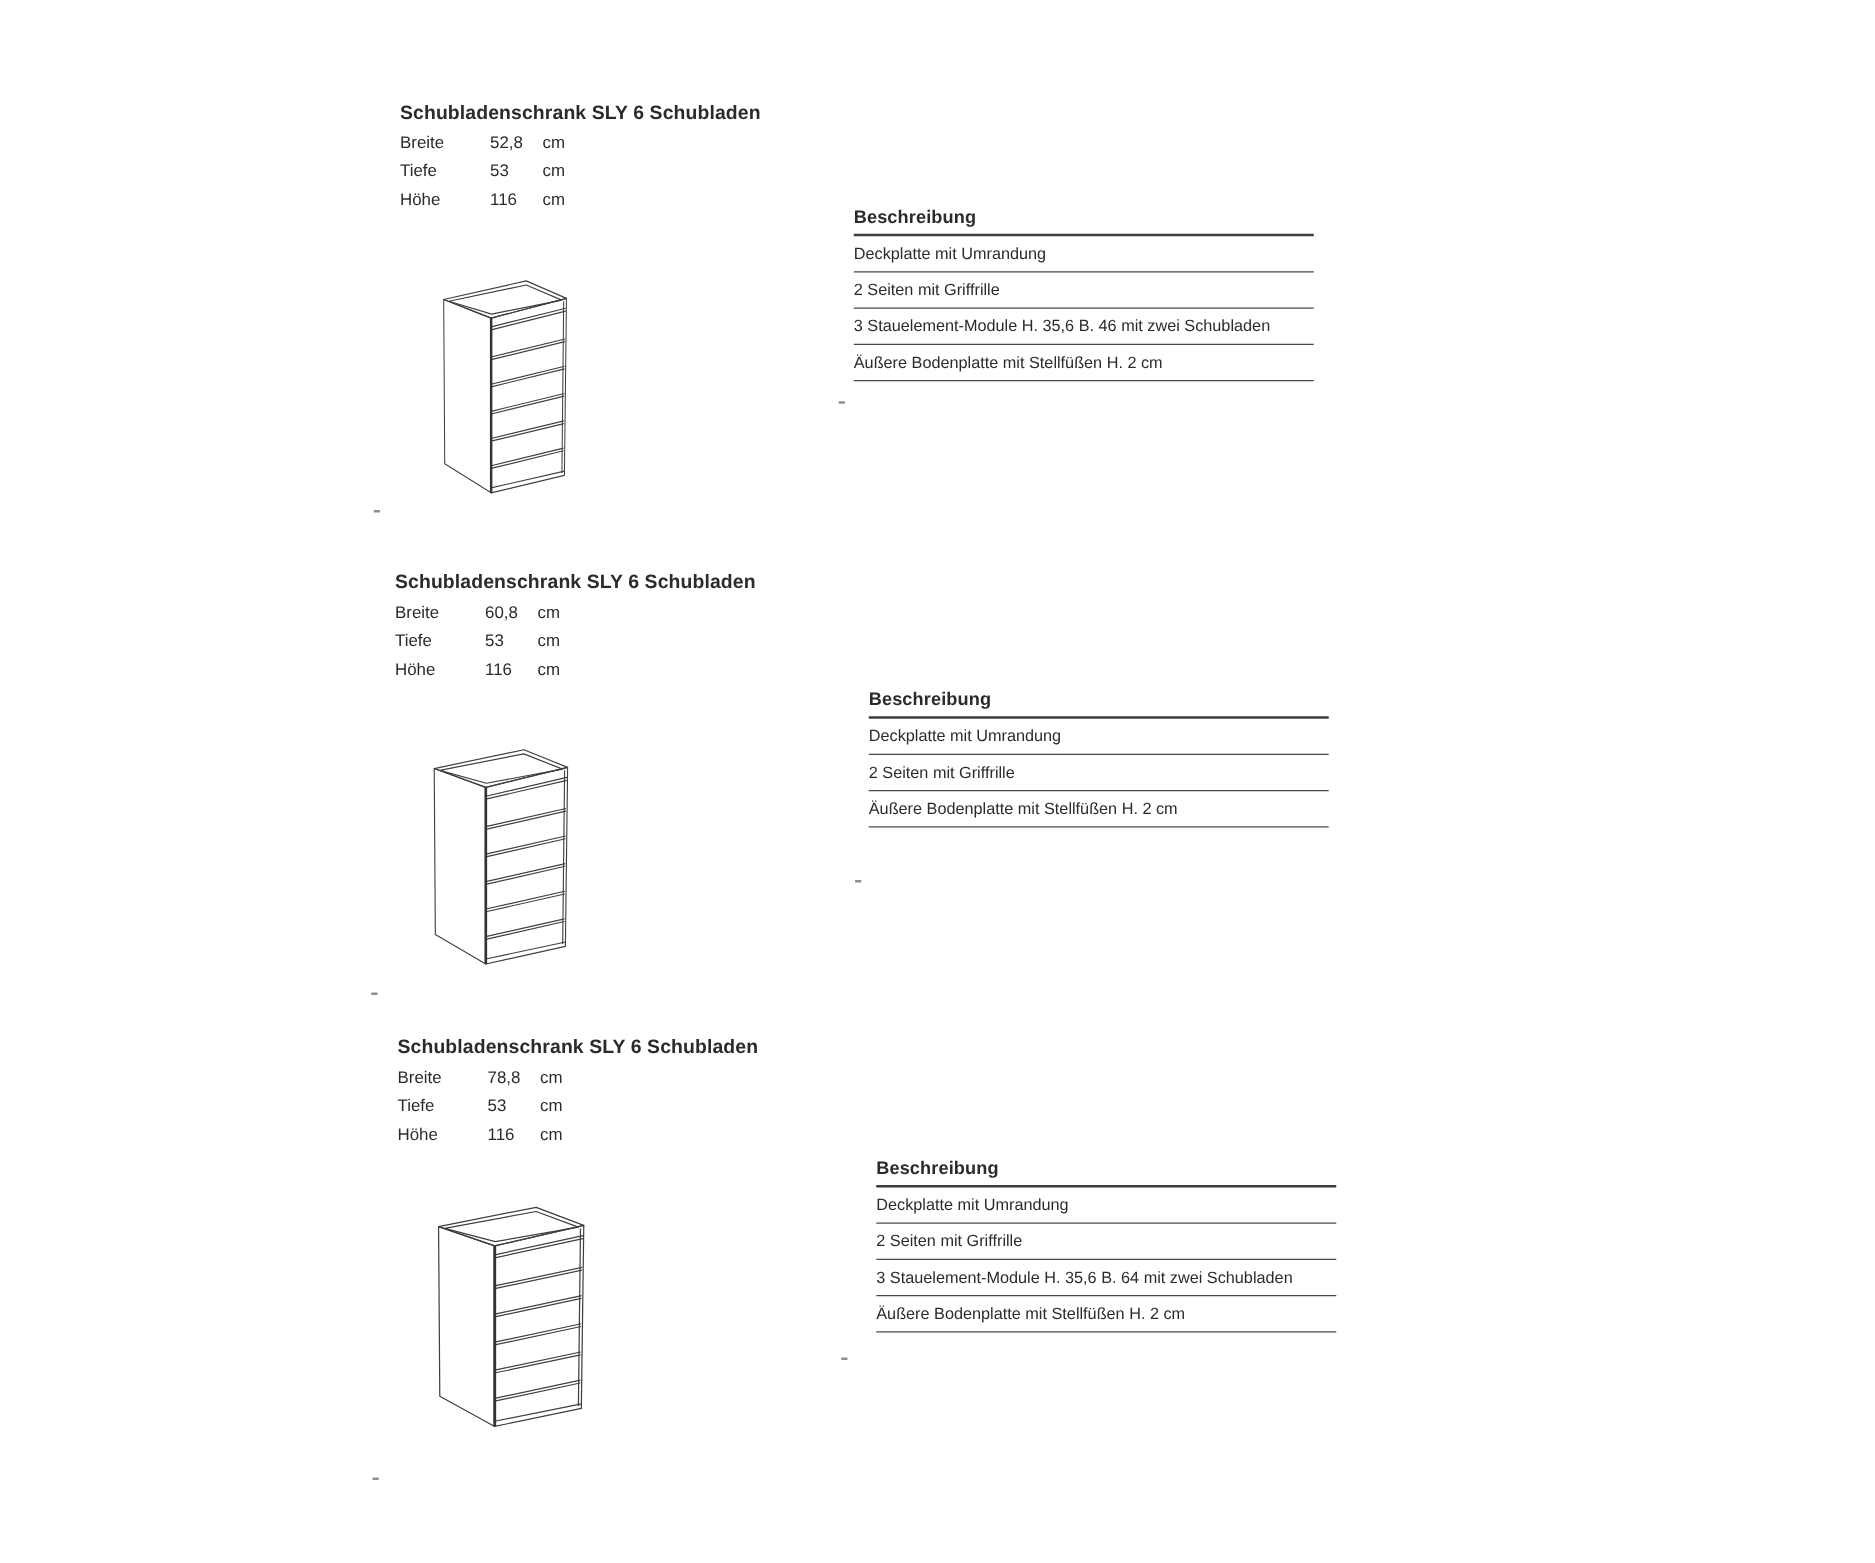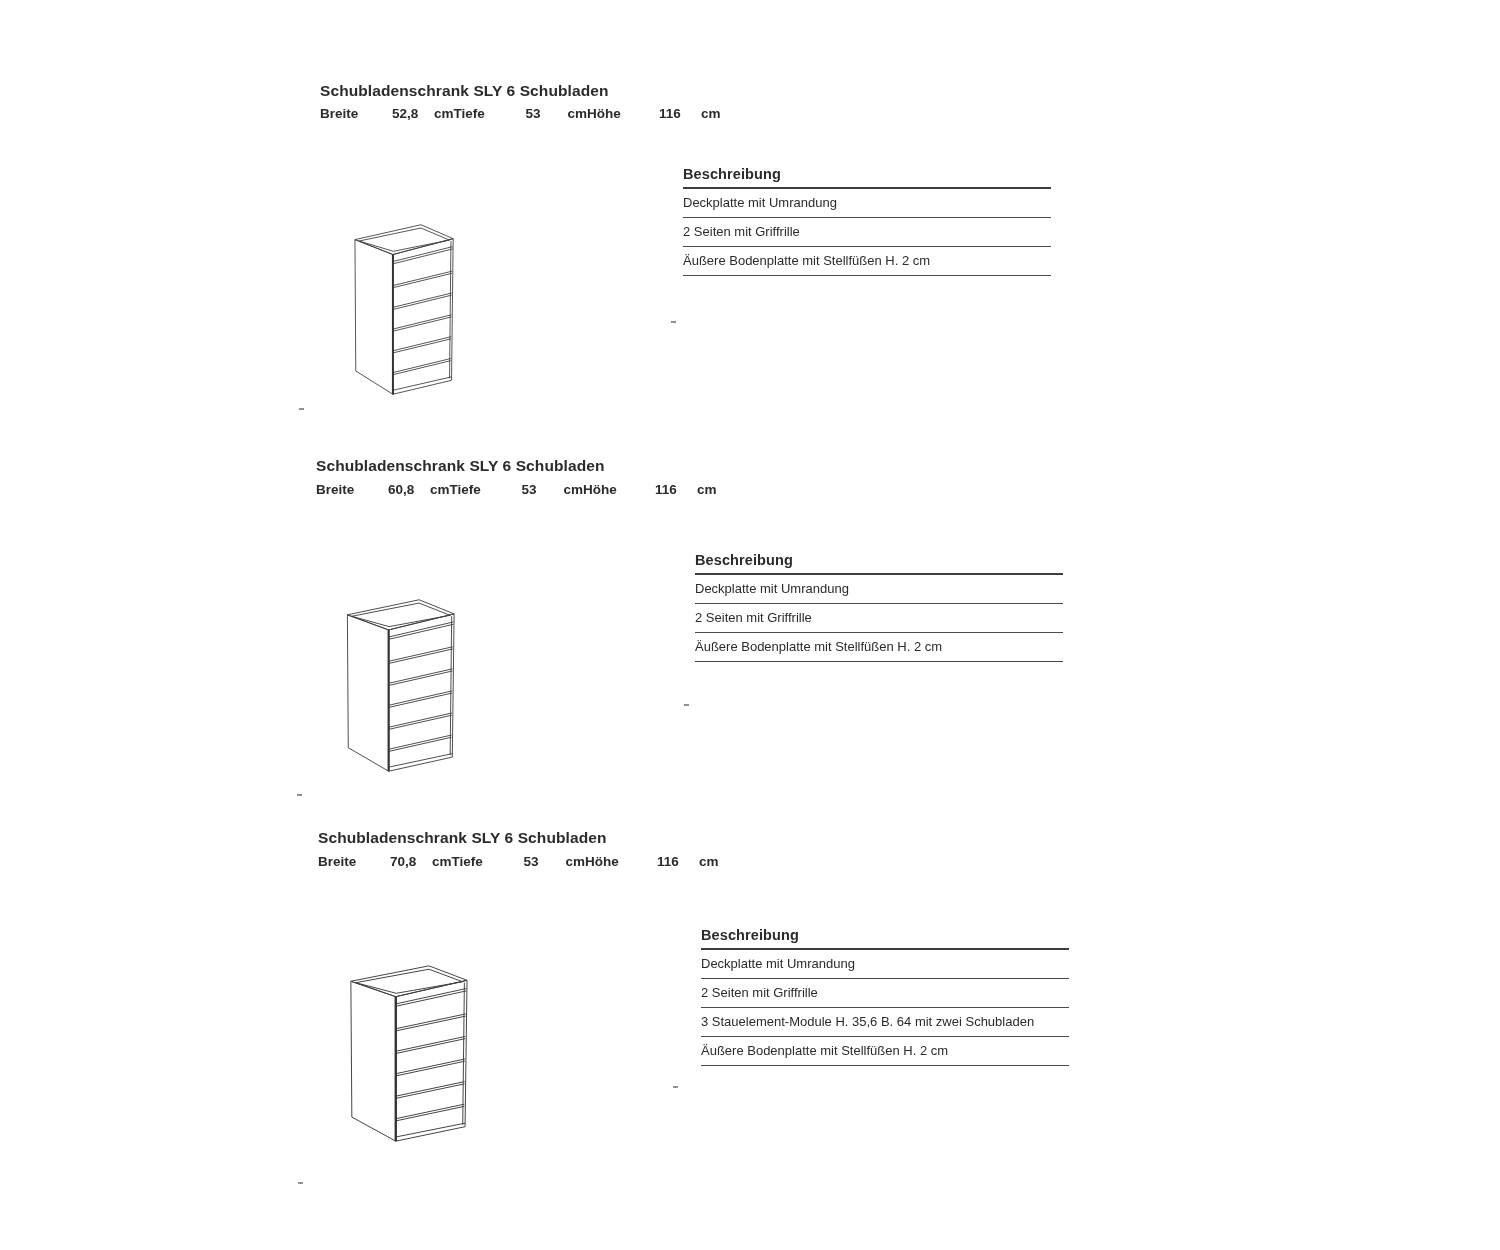--- a/index.html
+++ b/index.html
@@ -11,21 +11,21 @@
     color:#2b2b2b;
     overflow:hidden;
   }
   .abs{position:absolute;}
   .sec-title{
     font-size:15.5px;
     font-weight:700;
     letter-spacing:.1px;
     white-space:nowrap;
   }
-  .dims{display:flex;flex-direction:row;font-weight:bold;}
+  .dims{display:flex;flex-direction:column;}
   .dim-row{
     display:flex;
     align-items:baseline;
     height:23px;
     font-size:13.5px;
   }
   .dim-label{width:72px;}
   .dim-value{width:31px;text-align:left;}
   .dim-unit{margin-left:11px;}
   .desc-table{width:368px;}
@@ -99,20 +99,21 @@
   </div>
 
   <svg class="drawing abs" style="left:350px;top:221px;" width="104" height="177" viewBox="0 0 126 190" preserveAspectRatio="none">
     <use href="#cabinet"></use>
   </svg>
 
   <div class="desc-table abs" style="left:683px;top:166px;">
     <div class="desc-header">Beschreibung</div>
     <div class="desc-row">Deckplatte mit Umrandung</div>
     <div class="desc-row">2 Seiten mit Griffrille</div>
+    <div class="desc-row">3 Stauelement-Module H. 35,6 B. 46 mit zwei Schubladen</div>
     <div class="desc-row">Äußere Bodenplatte mit Stellfüßen H. 2 cm</div>
   </div>
 
   <div class="sec-title abs" style="left:316px;top:457px;">Schubladenschrank SLY 6 Schubladen</div>
 
   <div class="dims abs" style="left:316px;top:482px;">
     <div class="dim-row">
       <span class="dim-label">Breite</span>
       <span class="dim-value">60,8</span>
       <span class="dim-unit">cm</span>
@@ -138,21 +139,21 @@
     <div class="desc-row">Deckplatte mit Umrandung</div>
     <div class="desc-row">2 Seiten mit Griffrille</div>
     <div class="desc-row">Äußere Bodenplatte mit Stellfüßen H. 2 cm</div>
   </div>
 
   <div class="sec-title abs" style="left:318px;top:829px;">Schubladenschrank SLY 6 Schubladen</div>
 
   <div class="dims abs" style="left:318px;top:854px;">
     <div class="dim-row">
       <span class="dim-label">Breite</span>
-      <span class="dim-value">70,8</span>
+      <span class="dim-value">78,8</span>
       <span class="dim-unit">cm</span>
     </div>
     <div class="dim-row">
       <span class="dim-label">Tiefe</span>
       <span class="dim-value">53</span>
       <span class="dim-unit">cm</span>
     </div>
     <div class="dim-row">
       <span class="dim-label">Höhe</span>
       <span class="dim-value">116</span>

